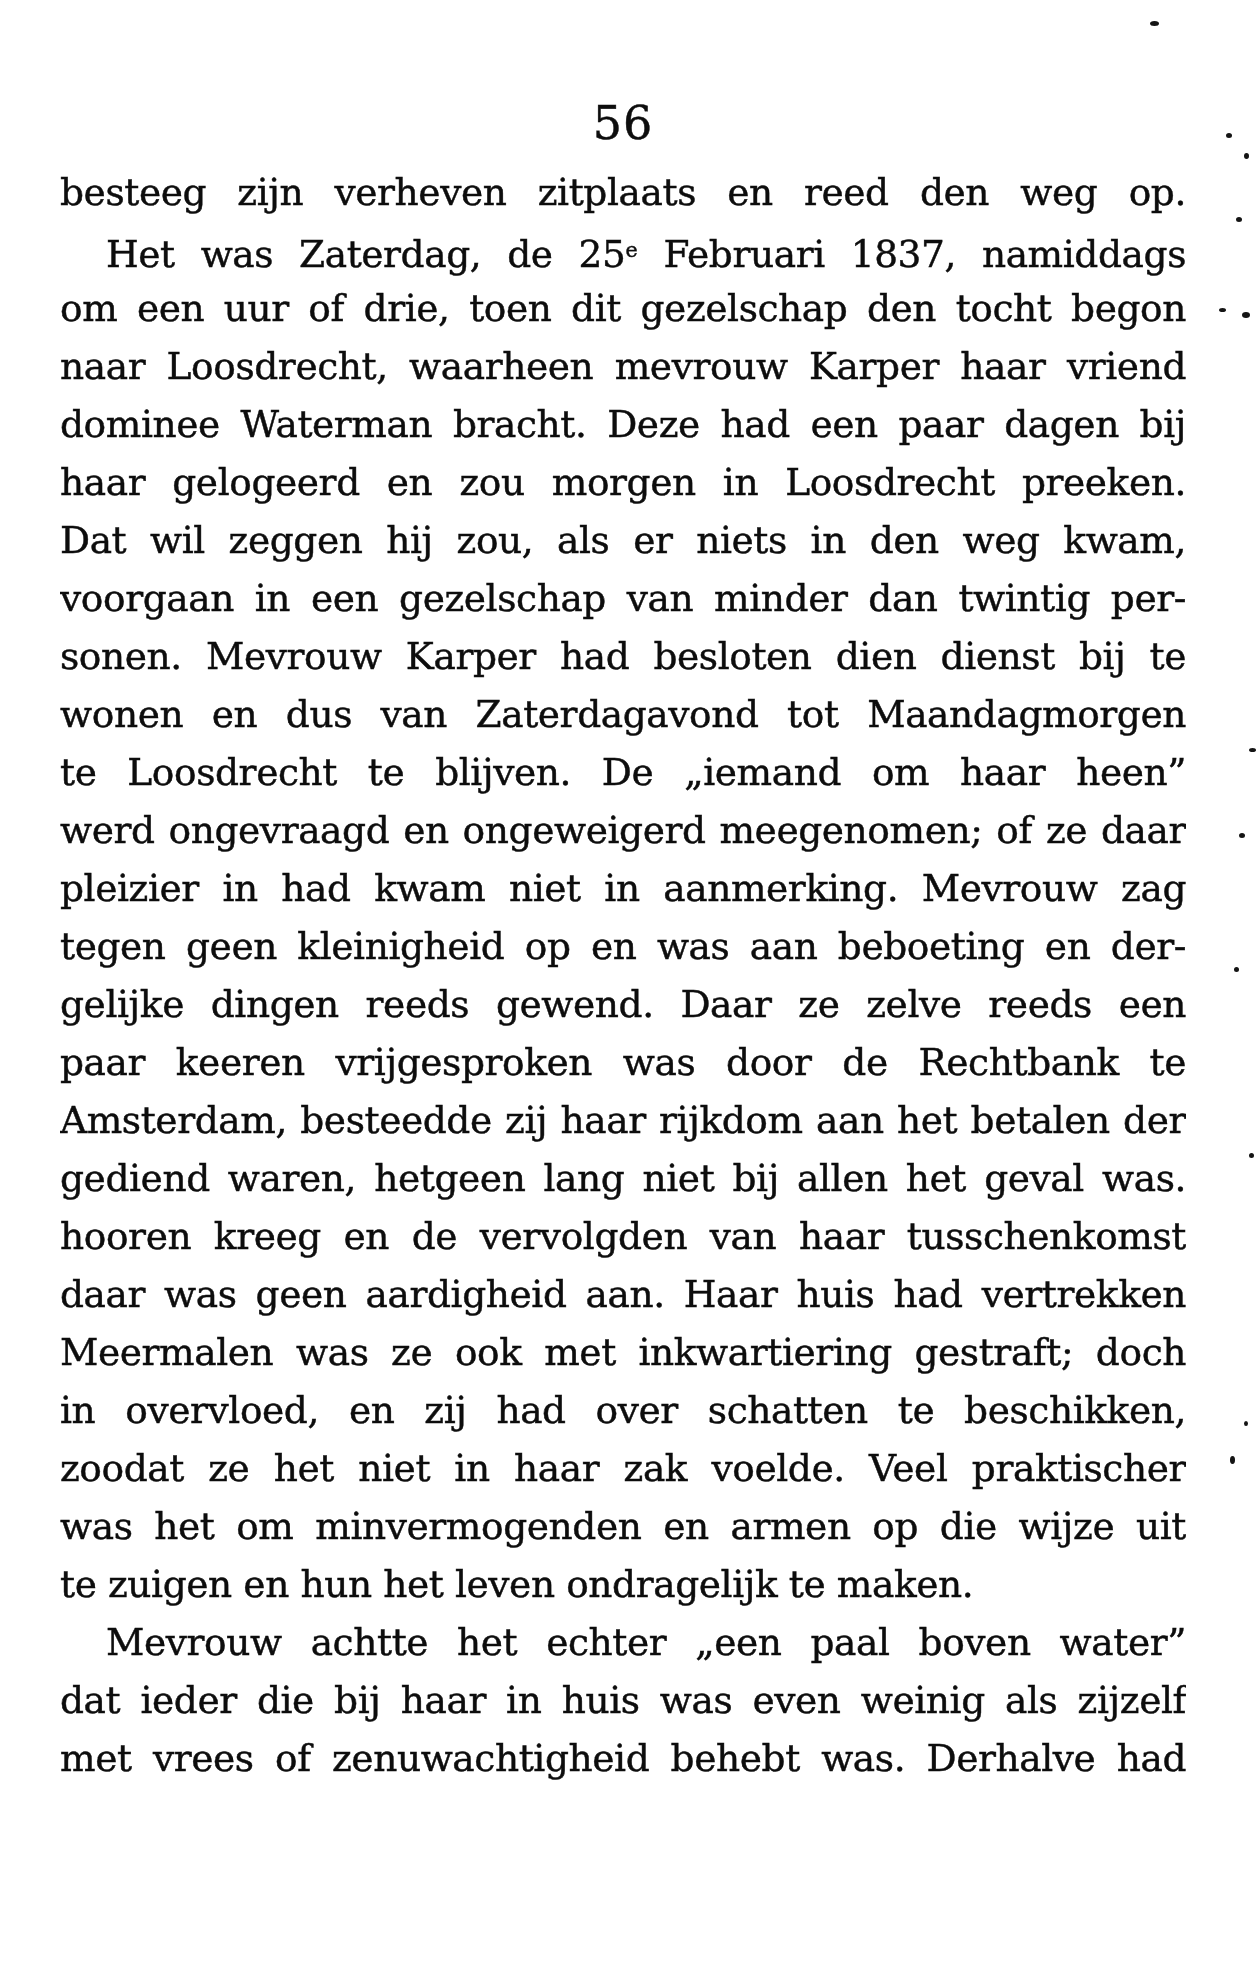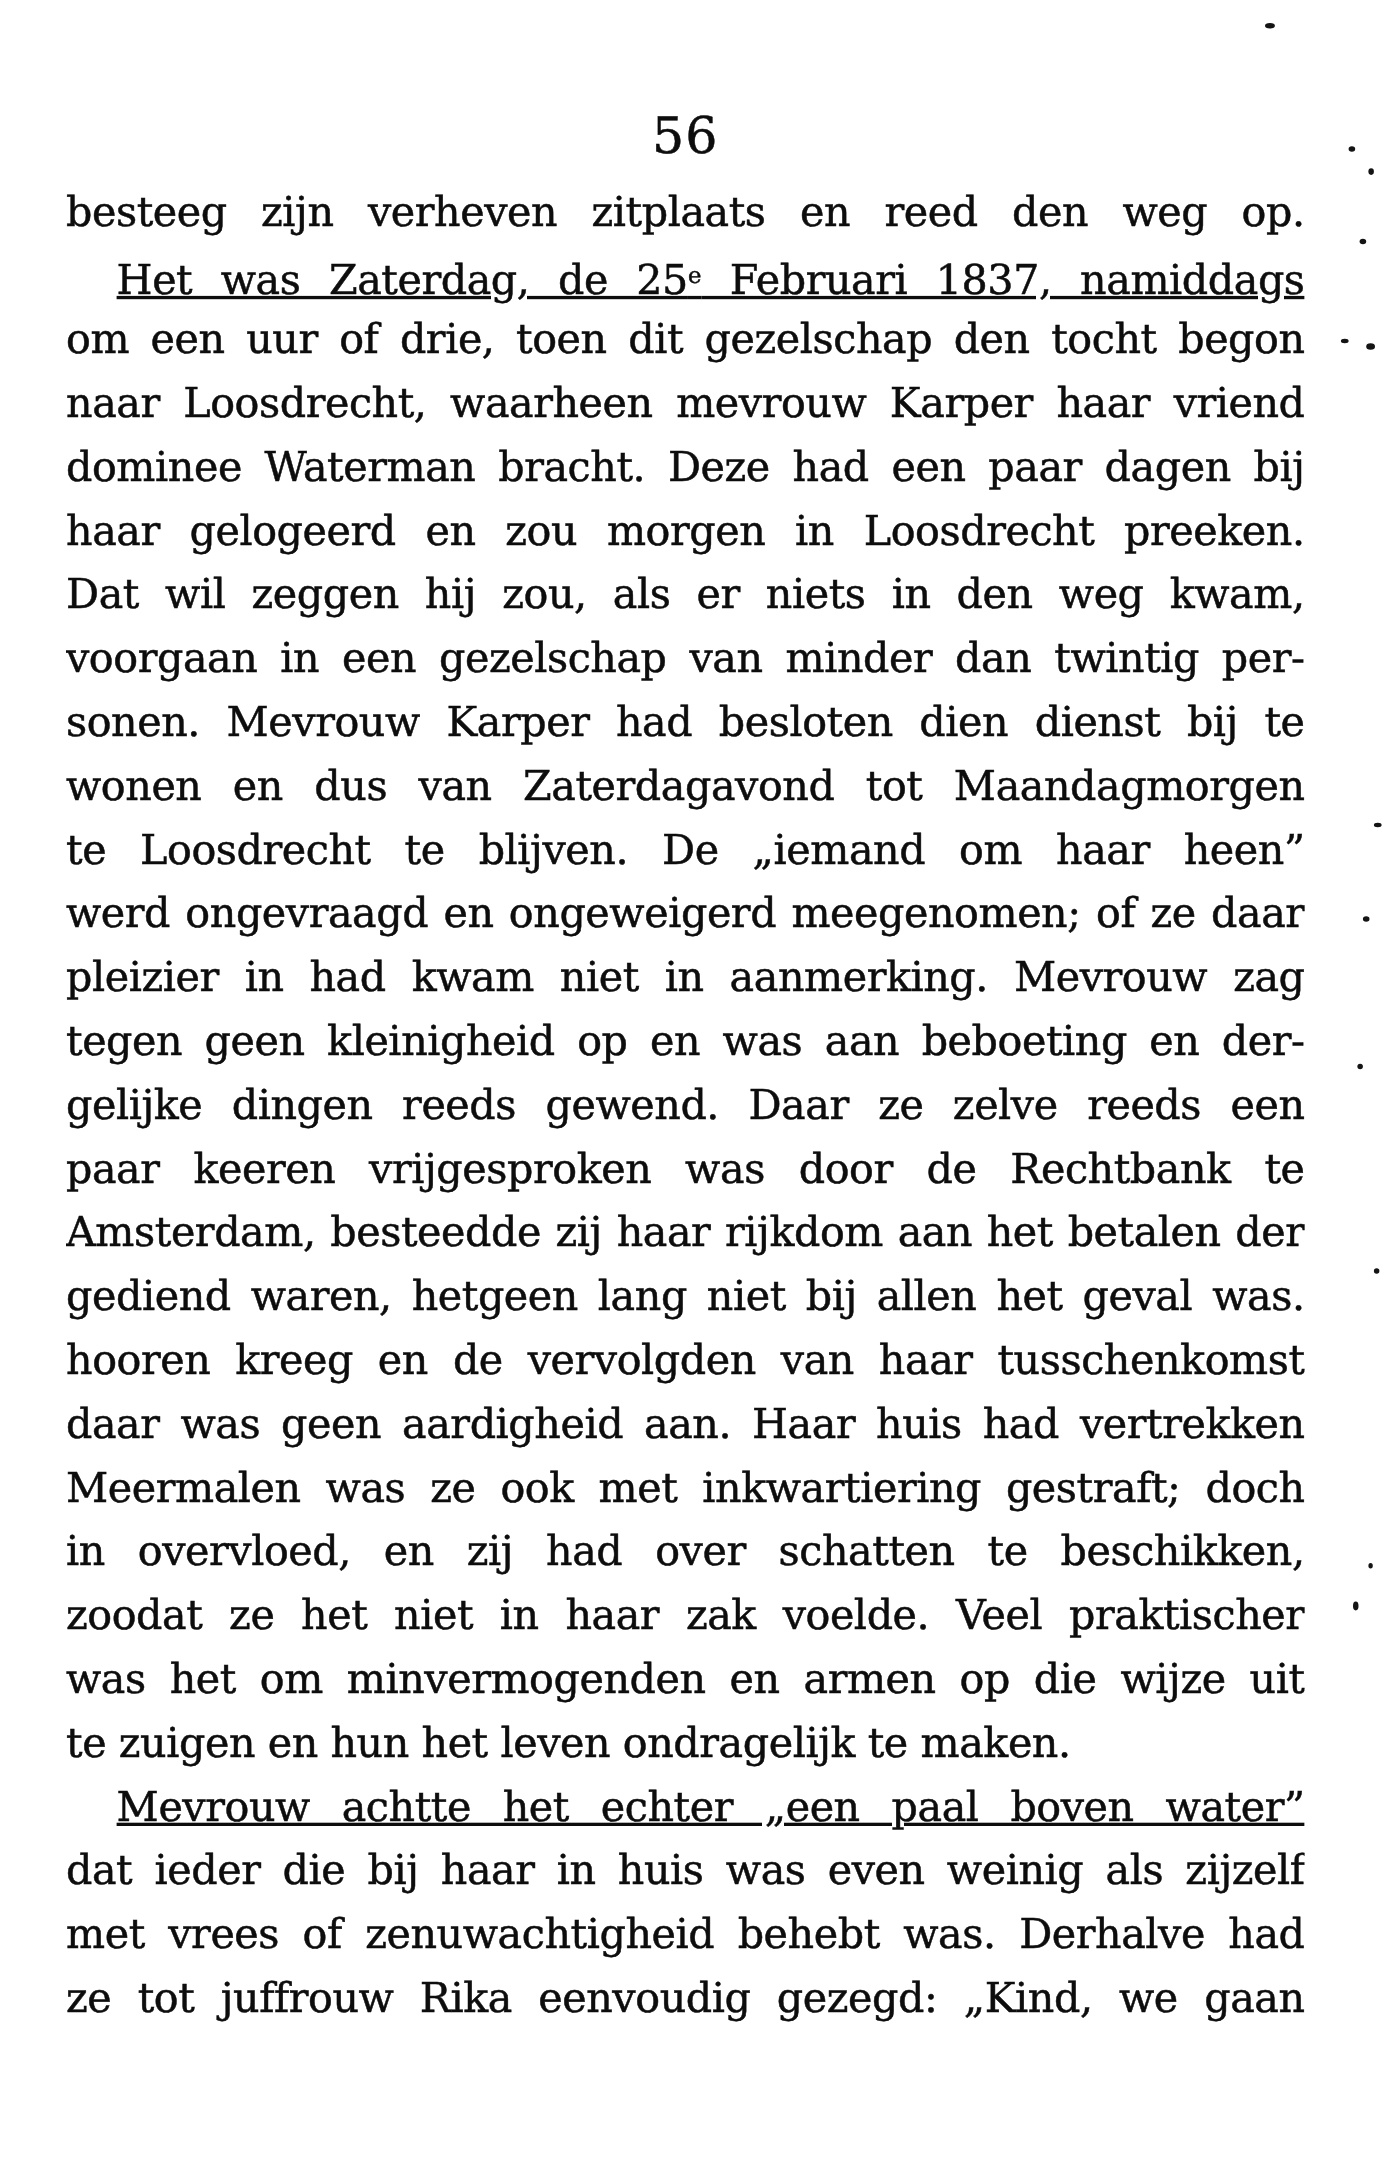--- a/index.html
+++ b/index.html
@@ -39,21 +39,21 @@
   }
   .paragraph { margin: 0; }
   .line {
     height: 58px;
     overflow: hidden;
     text-align: justify;
     text-align-last: justify;
     white-space: normal;
   }
   .line.no-just { text-align-last: left; }
-  .line.indent { text-indent: 46px; text-decoration: underline; }
+  .line.indent { text-indent: 46px; }
   .sup {
     font-size: 0.55em;
     vertical-align: 0.48em;
     letter-spacing: 0;
   }
   .speck {
     position: absolute;
     background: #141414;
     border-radius: 50%;
     -webkit-text-stroke: 0;
@@ -91,21 +91,20 @@
       <div class="line">Meermalen was ze ook met inkwartiering gestraft; doch</div>
       <div class="line">in overvloed, en zij had over schatten te beschikken,</div>
       <div class="line">zoodat ze het niet in haar zak voelde. Veel praktischer</div>
       <div class="line">was het om minvermogenden en armen op die wijze uit</div>
       <div class="line no-just">te zuigen en hun het leven ondragelijk te maken.</div>
     </div>
     <div class="paragraph">
       <div class="line indent">Mevrouw achtte het echter „een paal boven water”</div>
       <div class="line">dat ieder die bij haar in huis was even weinig als zijzelf</div>
       <div class="line">met vrees of zenuwachtigheid behebt was. Derhalve had</div>
-      <div class="line">ze tot juffrouw Rika eenvoudig gezegd: „Kind, we gaan</div>
     </div>
   </div>
 
 <div class="speck" style="left: 1150px; top: 21px; width: 9px; height: 5px;"></div>
 <div class="speck" style="left: 1226px; top: 133px; width: 6px; height: 5px;"></div>
 <div class="speck" style="left: 1244px; top: 153px; width: 5px; height: 6px;"></div>
 <div class="speck" style="left: 1236px; top: 217px; width: 6px; height: 5px;"></div>
 <div class="speck" style="left: 1219px; top: 308px; width: 7px; height: 4px;"></div>
 <div class="speck" style="left: 1242px; top: 312px; width: 8px; height: 6px;"></div>
 <div class="speck" style="left: 1249px; top: 748px; width: 7px; height: 4px;"></div>

